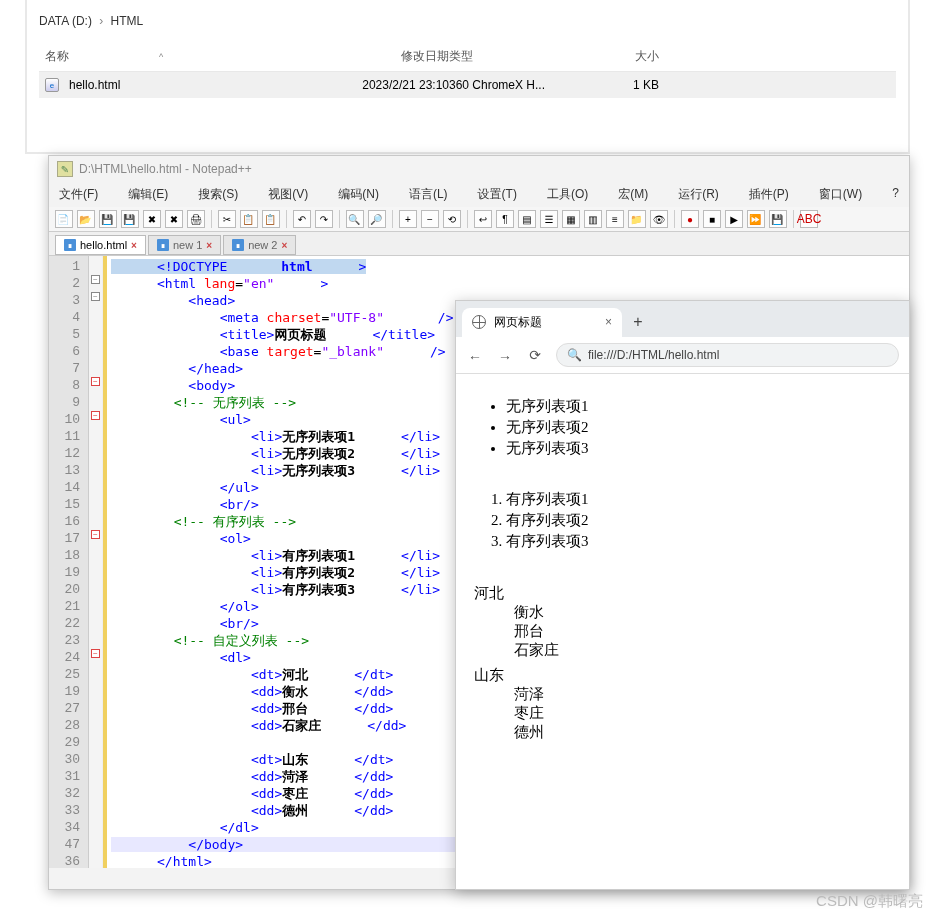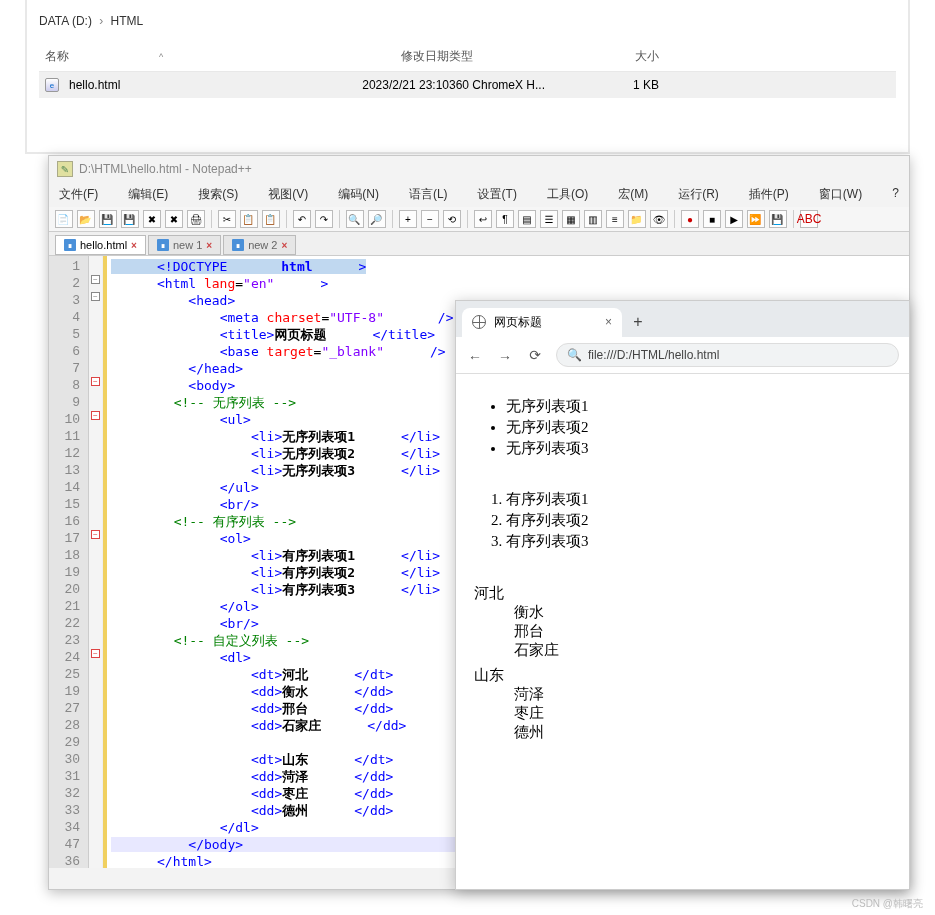--- a/index.html
+++ b/index.html
@@ -61,21 +61,21 @@
   .br-nav-btn { width: 18px; height: 18px; display: flex; align-items: center; justify-content: center; color: #555; font-size: 14px; }
   .br-url { flex: 1; display: flex; align-items: center; gap: 6px; border: 1px solid #ddd; border-radius: 14px; padding: 4px 10px; font-size: 12px; color: #444; background: #f1f3f4; }
   .br-content { padding: 14px 18px; font-family: "SimSun", serif; font-size: 15px; color: #000; }
   .br-content ul, .br-content ol { margin: 8px 0 8px 32px; }
   .br-content li { padding: 1px 0; }
   .br-content dl { margin: 10px 0; }
   .br-content dt { margin-top: 6px; }
   .br-content dd { margin-left: 40px; }
   .br-br { height: 14px; }
 
-  .watermark { position: absolute; bottom: 4px; right: 12px; color: #bbb; font-size: 10px; }
+  .watermark { position: absolute; bottom: 4px; right: 12px; color: #bbb; font-size: 15px; }
 </style>
 </head>
 <body>
 
 <div class="explorer">
   <div class="breadcrumb">
     <span>DATA (D:)</span>
     <span class="sep">›</span>
     <span>HTML</span>
   </div>

